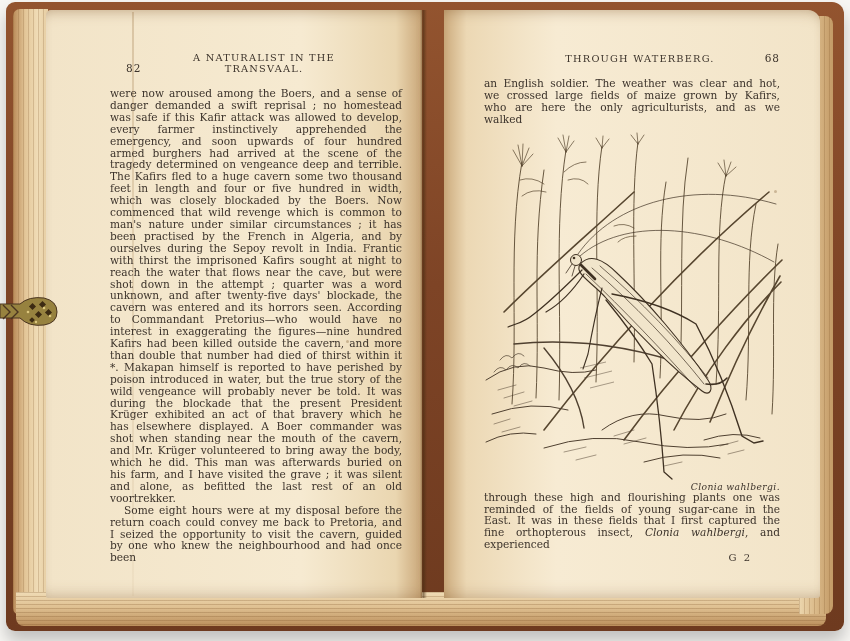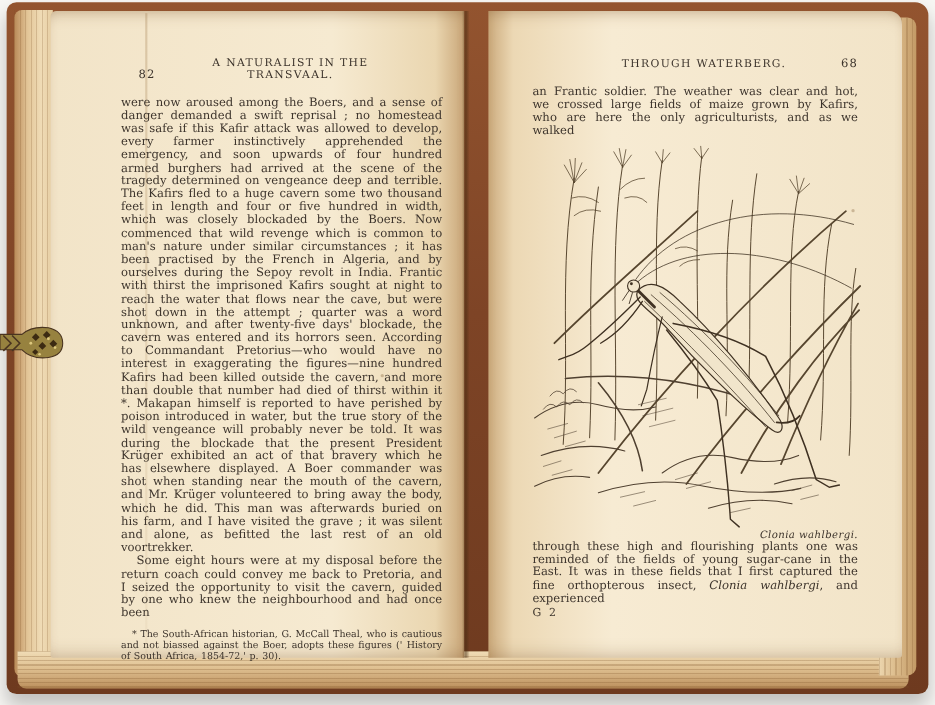--- a/index.html
+++ b/index.html
@@ -37,21 +37,21 @@
   .header-row{display:flex;align-items:flex-end;font-size:10.5px;margin-bottom:14px;margin-left:16px;}
   .pagenum{width:34px;letter-spacing:1px;}
   .pagenum.right{text-align:right;}
   .running-title{flex:1;text-align:center;letter-spacing:1.2px;font-size:9.8px;}
   .bodytext{font-size:10.6px;line-height:11.9px;text-align:justify;word-spacing:1.1px;}
   .para-indent{text-indent:14px;}
   .footnote{margin-top:9px;font-size:8.6px;line-height:9.7px;text-align:justify;text-indent:10px;word-spacing:.6px;}
   .figure-wrap{margin:6px auto 0 auto;width:300px;height:348px;}
   .fig-caption{text-align:right;font-style:italic;font-size:9.2px;margin-top:1px;letter-spacing:.4px;}
   .body-bottom{}
-  .sig-mark{text-align:left;padding-right:28px;font-size:10px;letter-spacing:2px;margin-top:1px;}
+  .sig-mark{text-align:right;padding-right:28px;font-size:10px;letter-spacing:2px;margin-top:1px;}
   .bookmark{position:absolute;left:0;top:292px;width:60px;height:40px;}
   .spot{position:absolute;border-radius:50%;background:rgba(130,95,55,.35);}
 </style>
 </head>
 <body>
 
 <div class="scene">
 
   <div class="book-cover"></div>
 
@@ -71,33 +71,32 @@
     <div class="page-inner pl-inner">
       <div class="header-row">
         <span class="pagenum">82</span>
         <span class="running-title">A NATURALIST IN THE TRANSVAAL.</span>
         <span class="pagenum"></span>
       </div>
       <div class="bodytext">
         <div>were now aroused among the Boers, and a sense of danger demanded a swift reprisal ; no homestead was safe if this Kafir attack was allowed to develop, every farmer instinctively apprehended the emergency, and soon upwards of four hundred armed burghers had arrived at the scene of the tragedy determined on vengeance deep and terrible.  The Kafirs fled to a huge cavern some two thousand feet in length and four or five hundred in width, which was closely blockaded by the Boers.  Now commenced that wild revenge which is common to man's nature under similar circumstances ; it has been practised by the French in Algeria, and by ourselves during the Sepoy revolt in India.  Frantic with thirst the imprisoned Kafirs sought at night to reach the water that flows near the cave, but were shot down in the attempt ; quarter was a word unknown, and after twenty-five days' blockade, the cavern was entered and its horrors seen. According to Commandant Pretorius—who would have no interest in exaggerating the figures—nine hundred Kafirs had been killed outside the cavern, and more than double that number had died of thirst within it *. Makapan himself is reported to have perished by poison introduced in water, but the true story of the wild vengeance will probably never be told.  It was during the blockade that the present President Krüger exhibited an act of that bravery which he has elsewhere displayed.  A Boer commander was shot when standing near the mouth of the cavern, and Mr. Krüger volunteered to bring away the body, which he did. This man was afterwards buried on his farm, and I have visited the grave ; it was silent and alone, as befitted the last rest of an old voortrekker.</div>
         <div class="para-indent">Some eight hours were at my disposal before the return coach could convey me back to Pretoria, and I seized the opportunity to visit the cavern, guided by one who knew the neighbourhood and had once been</div>
       </div>
-      <div class="footnote">* The South-African historian, G. McCall Theal, who is cautious and not biassed against the Boer, adopts these figures (' History of South Africa, 1854-72,' p. 30).</div>
     </div>
   </div>
 
   <div class="page page-right">
     <div class="spot" style="left:330px;top:180px;width:3px;height:3px;"></div>
     <div class="page-inner pr-inner">
       <div class="header-row">
         <span class="pagenum"></span>
         <span class="running-title">THROUGH WATERBERG.</span>
         <span class="pagenum right">68</span>
       </div>
-      <div class="bodytext">an Frantic soldier.  The weather was clear and hot, we crossed large fields of maize grown by Kafirs, who are here the only agriculturists, and as we walked</div>
+      <div class="bodytext">an English soldier.  The weather was clear and hot, we crossed large fields of maize grown by Kafirs, who are here the only agriculturists, and as we walked</div>
 
       <div class="figure-wrap">
         <svg width="300" height="348" viewBox="0 0 300 348" xmlns="http://www.w3.org/2000/svg">
           <g fill="none" stroke="#57462f" stroke-linecap="round">
 
             <path stroke-width="0.9" d="M28,272 C34,190 24,110 38,30 M52,266 C56,180 48,120 60,38 M75,268 C78,175 70,95 82,18 M112,250 C116,160 108,80 118,14 M150,230 C152,150 146,70 154,10 M196,238 C200,160 194,90 204,26 M232,252 C238,170 230,100 242,42 M262,268 C268,195 260,130 272,72 M288,282 C292,220 286,160 294,112 M176,246 C180,170 172,110 182,50"></path>
 
             <path stroke-width="1.6" d="M60,298 C120,220 200,132 285,60 M140,308 C190,240 255,170 298,128 M20,180 C60,140 102,104 150,60 M190,298 C220,240 262,185 297,150 M226,290 C248,236 272,186 296,144"></path>
 
             <path stroke-width="0.7" d="M38,34 l-9,-16 M38,34 l-4,-21 M38,34 l1,-22 M38,34 l7,-18 M38,34 l11,-12 M82,20 l-8,-14 M82,20 l-3,-17 M82,20 l3,-16 M82,20 l8,-11 M154,12 l-7,-9 M154,12 l-1,-11 M154,12 l6,-9 M242,44 l-8,-13 M242,44 l-2,-16 M242,44 l5,-14 M242,44 l10,-9 M118,16 l-6,-10 M118,16 l1,-12 M118,16 l7,-9"></path>

